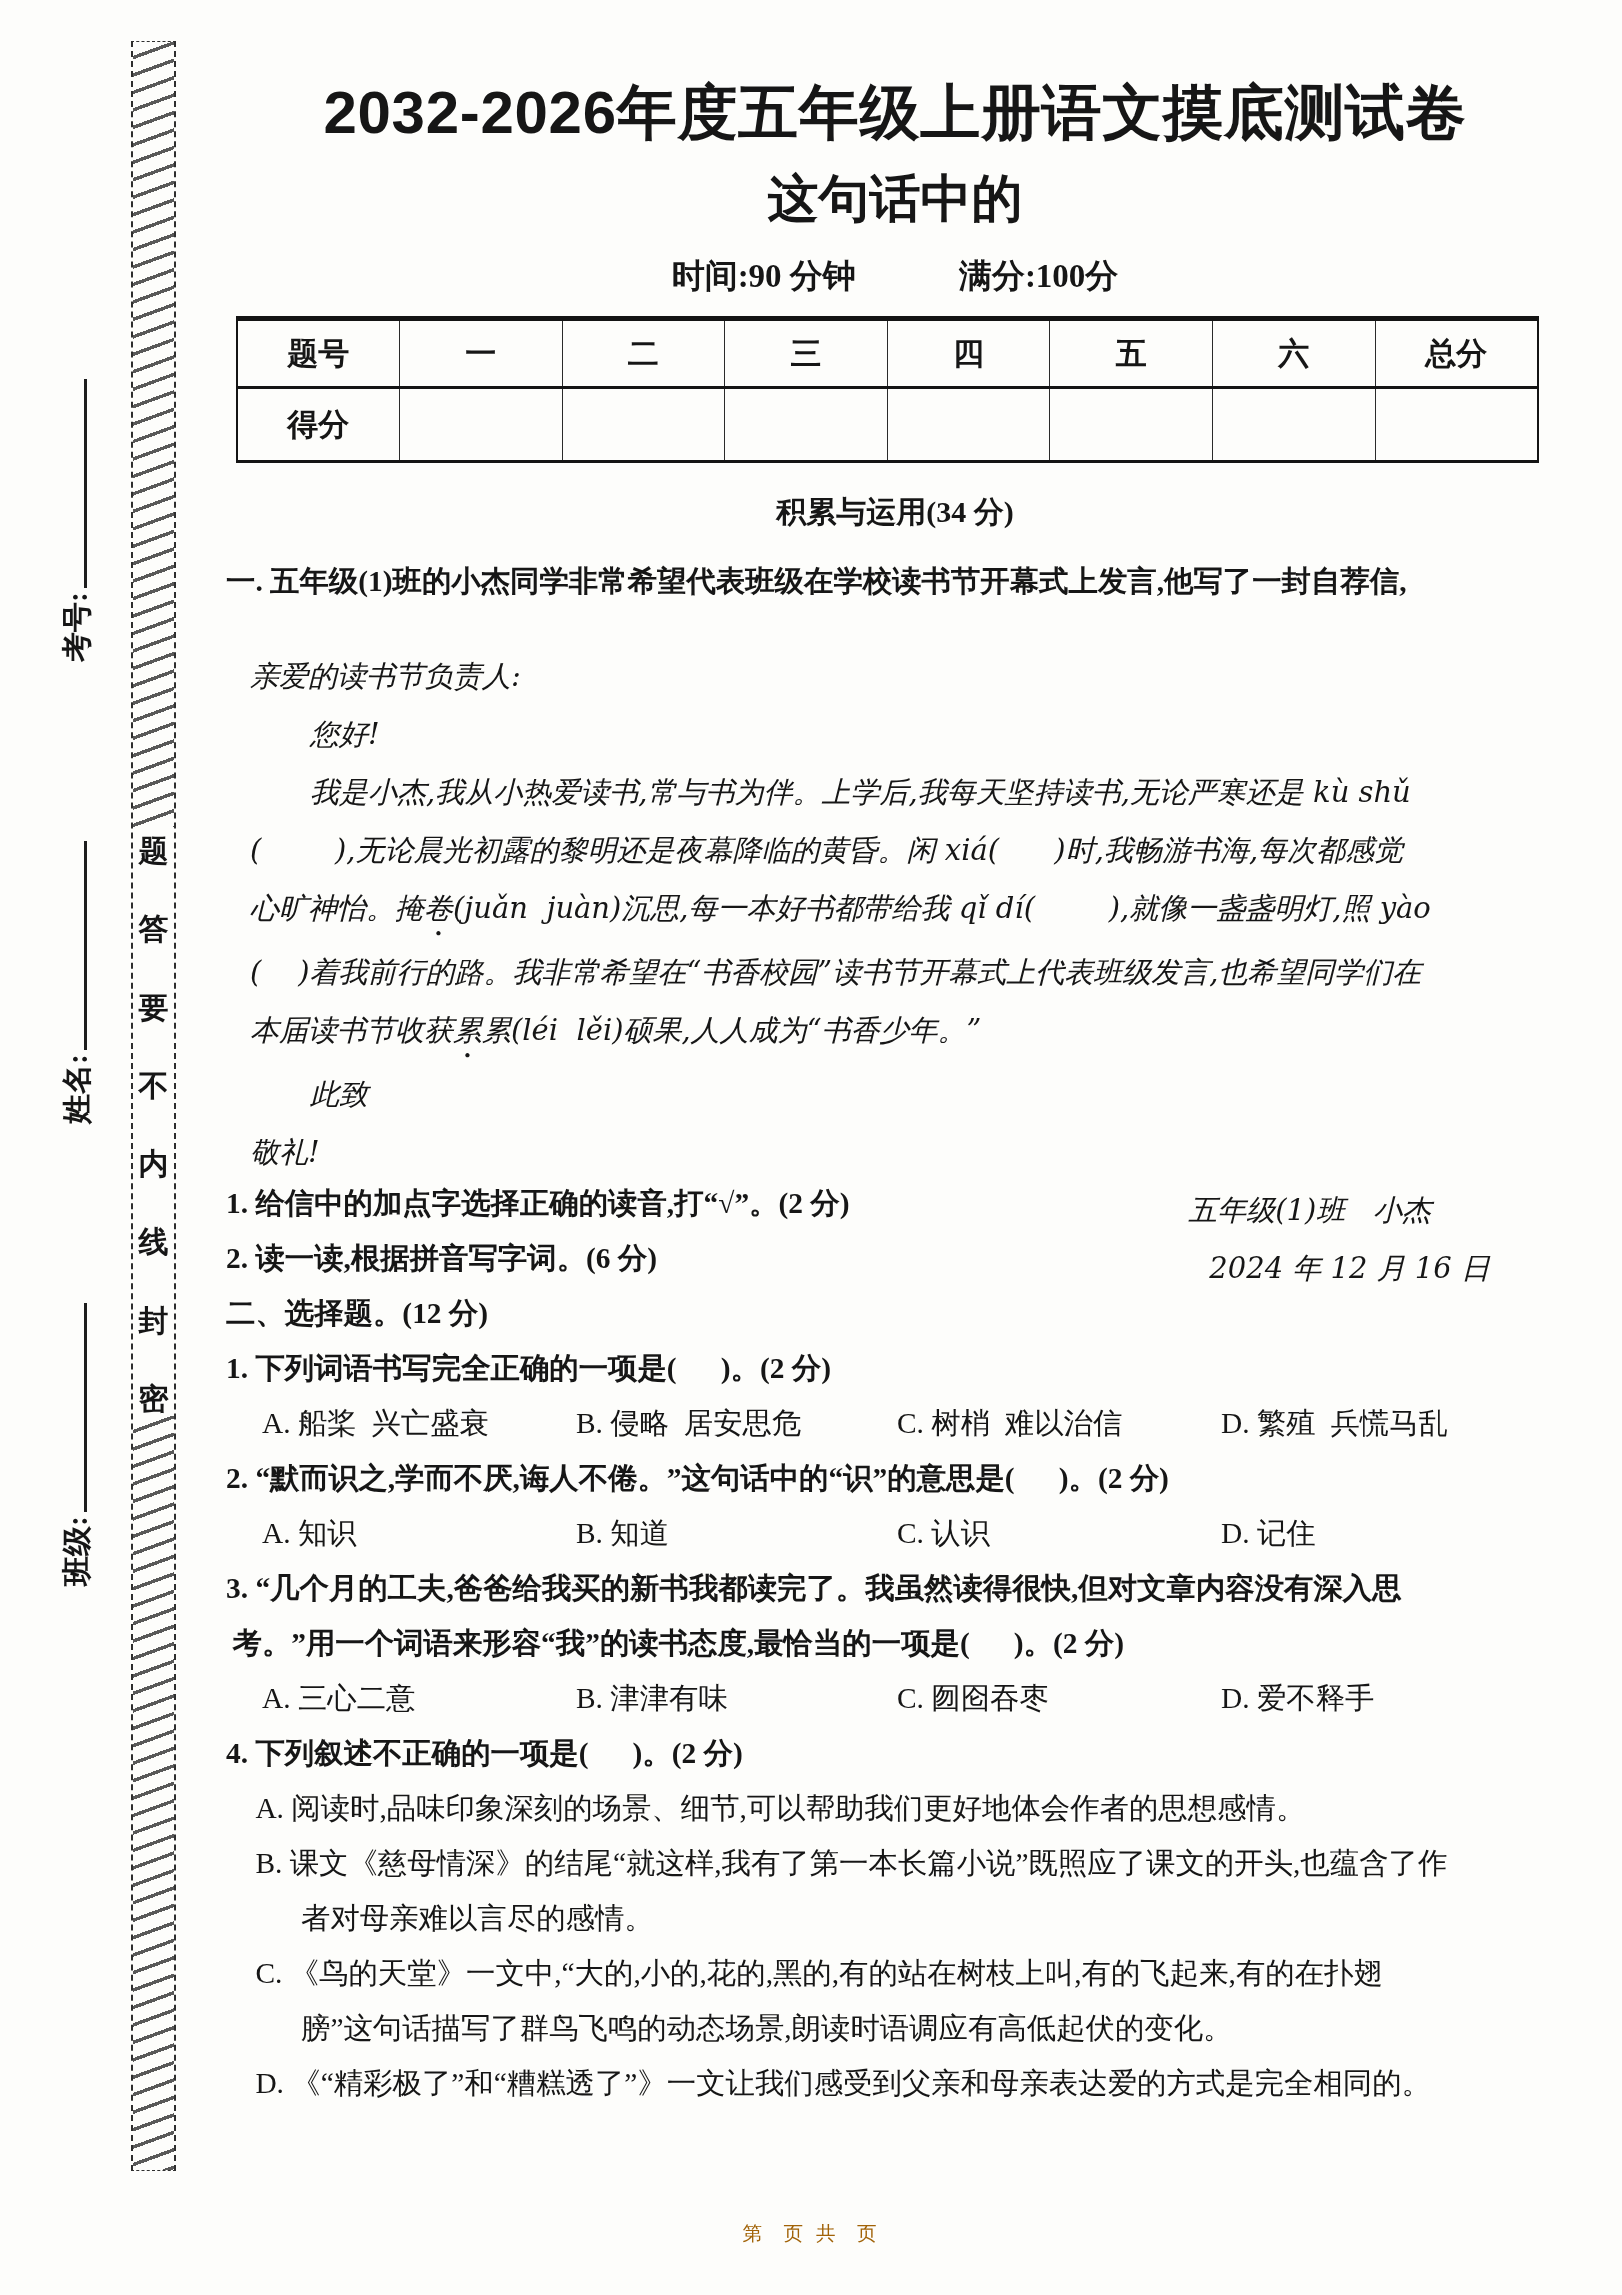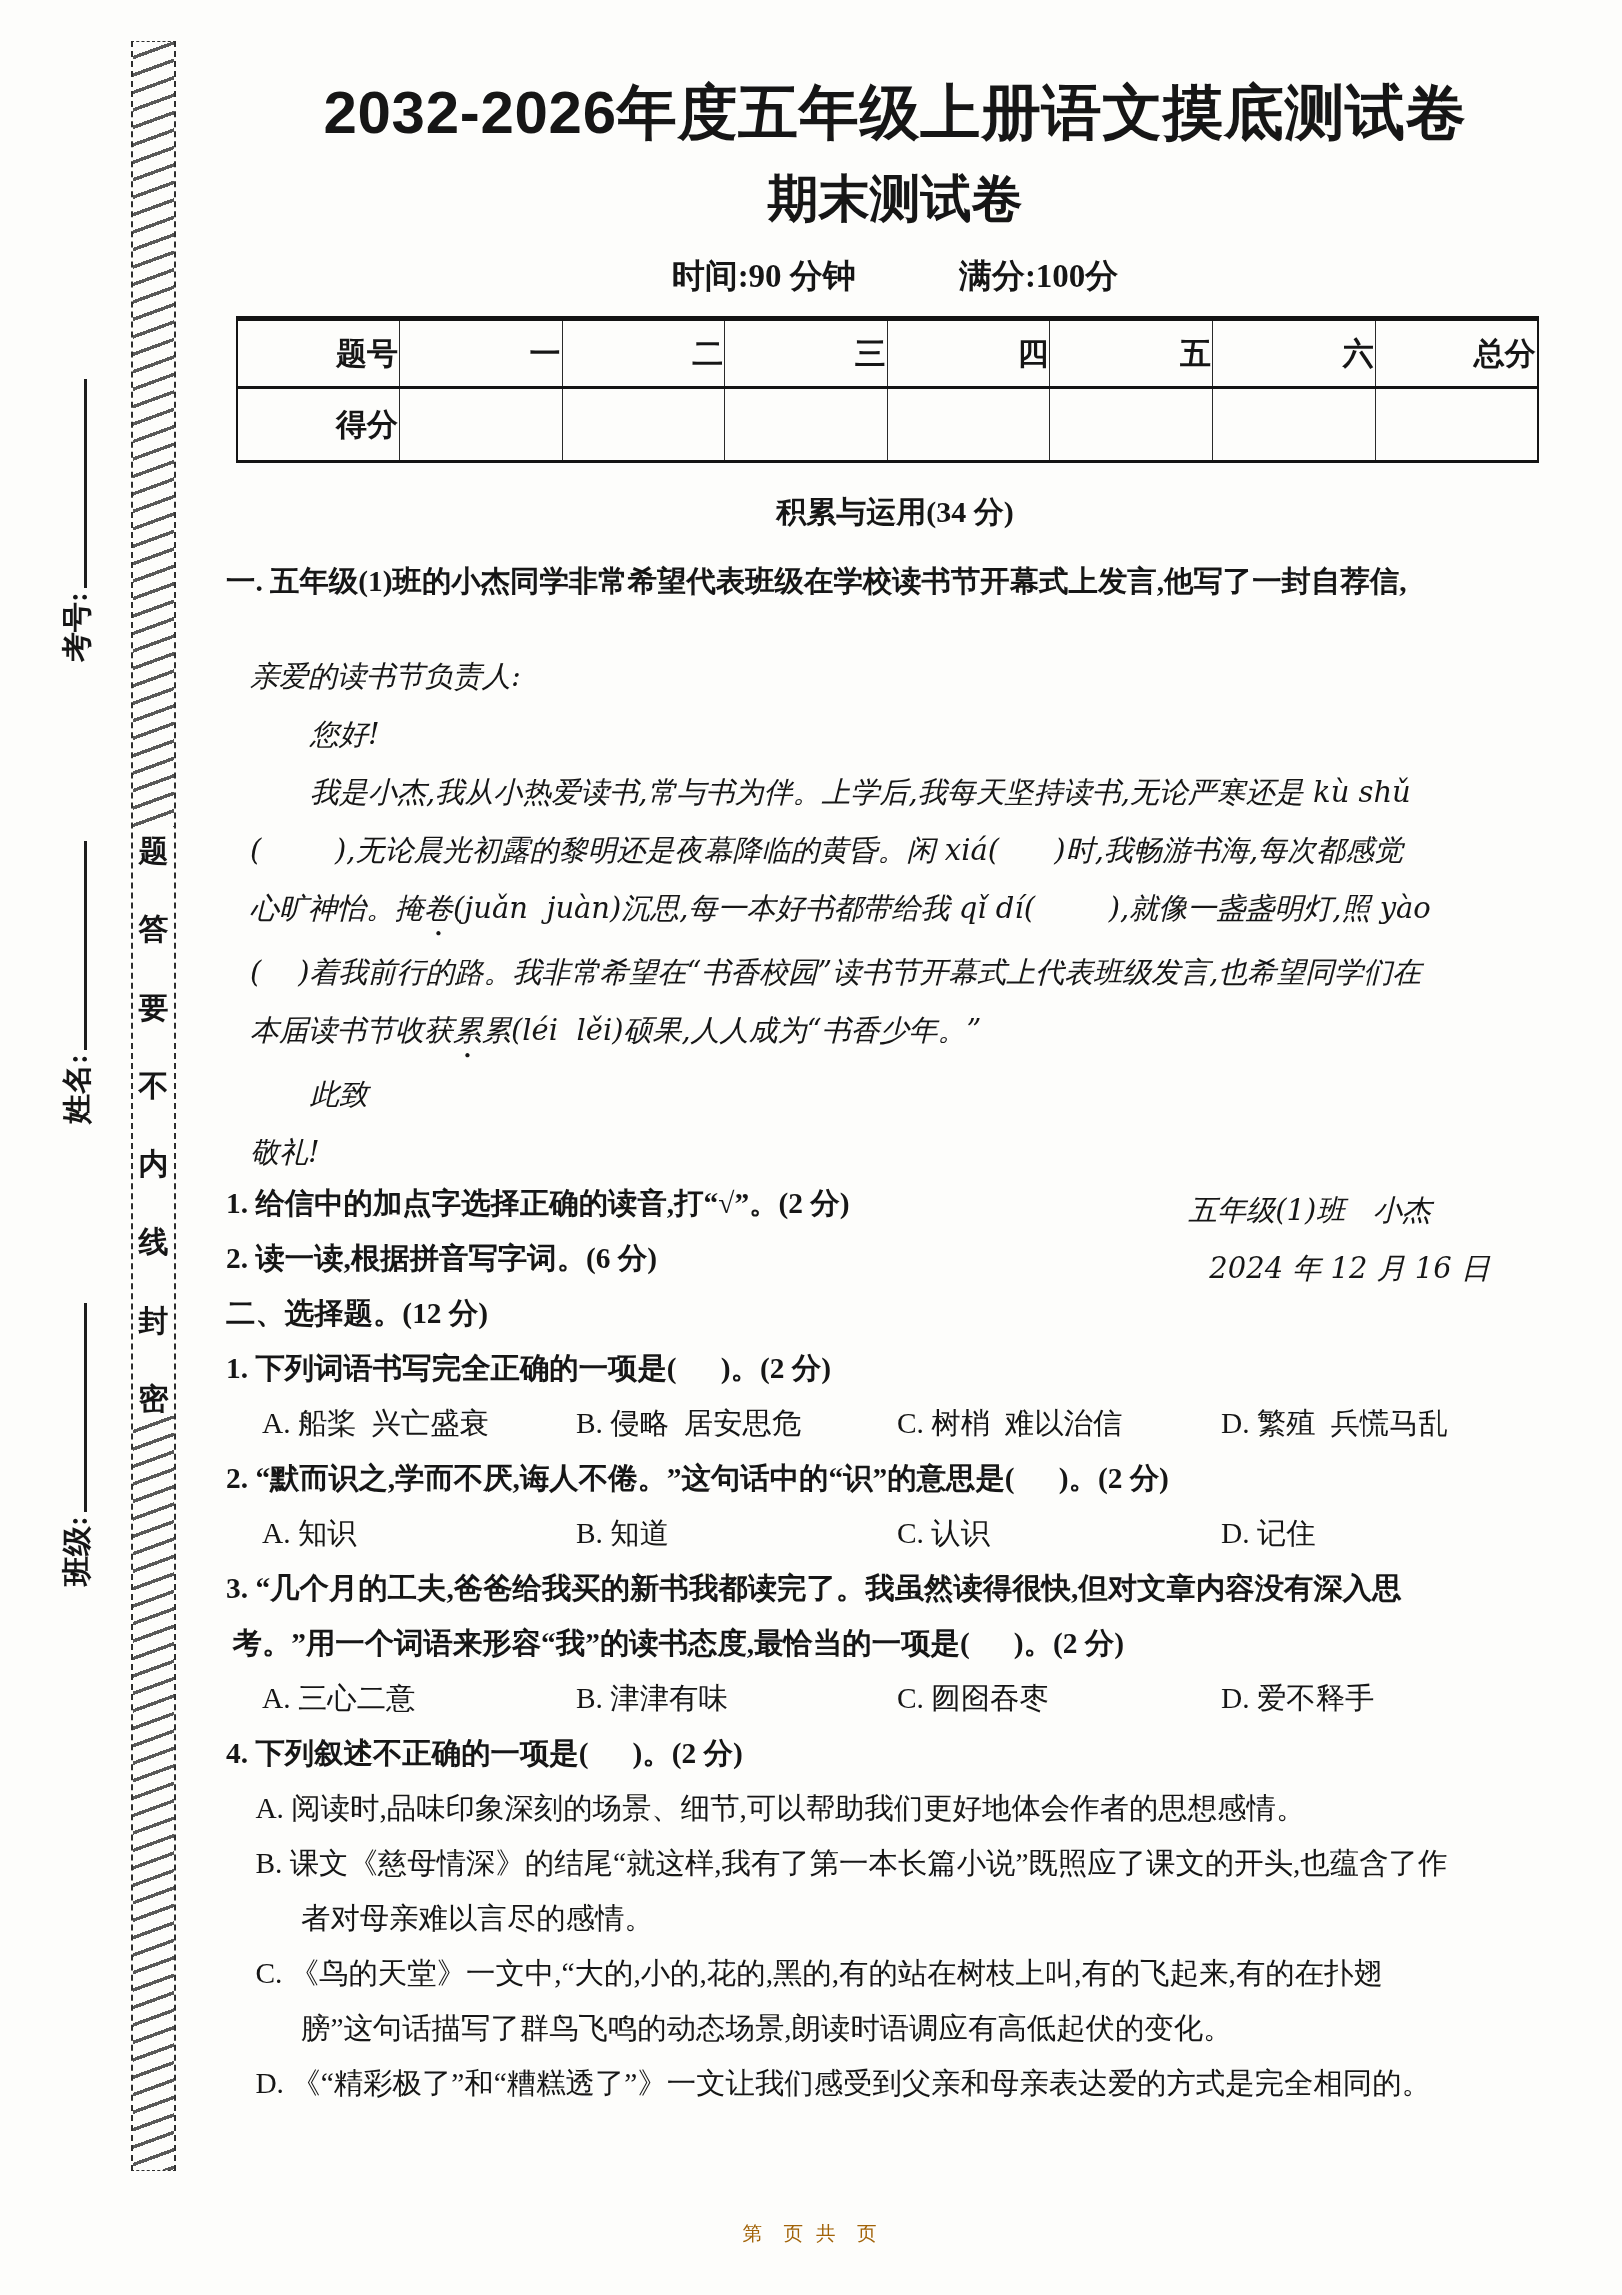--- a/index.html
+++ b/index.html
@@ -76,21 +76,21 @@
     width:1303px;
     border-collapse:collapse;
     table-layout:fixed;
     border:2px solid #141414;
     border-top:5.2px solid #141414;
     border-bottom:3.3px solid #141414;
     font-size:31px;
   }
   table.score-table td{
     border:1.3px solid #2a2a2a;
-    text-align:right;
+    text-align:center;
     font-weight:700;
     height:63px;
     margin-left:28px;
   }
   table.score-table tr.hdr td{border-bottom:3.3px solid #141414;}
   table.score-table tr.scr td{height:69px;}
   table.score-table td.lbl{font-weight:700;}
   .section-heading{
     position:absolute;top:492px;width:100%;
     text-align:center;font-weight:700;font-size:30px;white-space:pre;
@@ -153,21 +153,21 @@
         <span>内</span>
         <span>线</span>
         <span>封</span>
         <span>密</span>
       </div>
     <div class="hatch hatch-bottom"></div>
   </div>
 
   <div class="content">
     <div class="title">2032-2026年度五年级上册语文摸底测试卷</div>
-    <div class="subtitle">期末测试卷</div>
+    <div class="subtitle">这句话中的</div>
     <div class="meta">
       <span>时间:90 分钟</span>
       <span>满分:100分</span>
     </div>
 
     <table class="score-table">
       <tbody>
         <tr class="hdr" id="score-header-row">
             <td>题号</td>
             <td>一</td>

